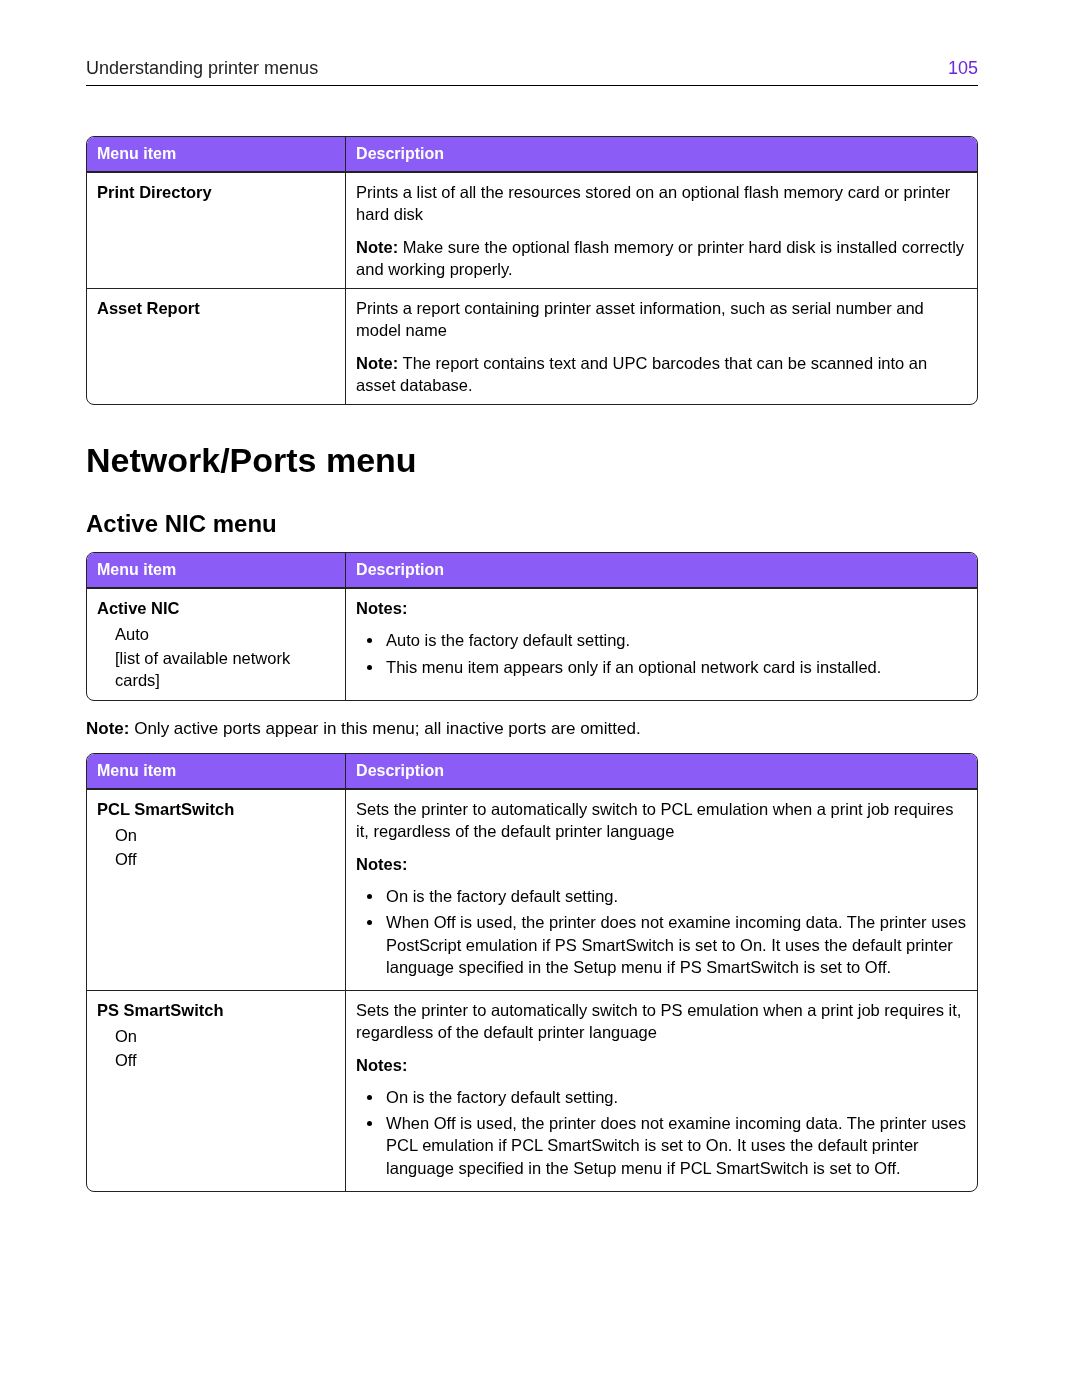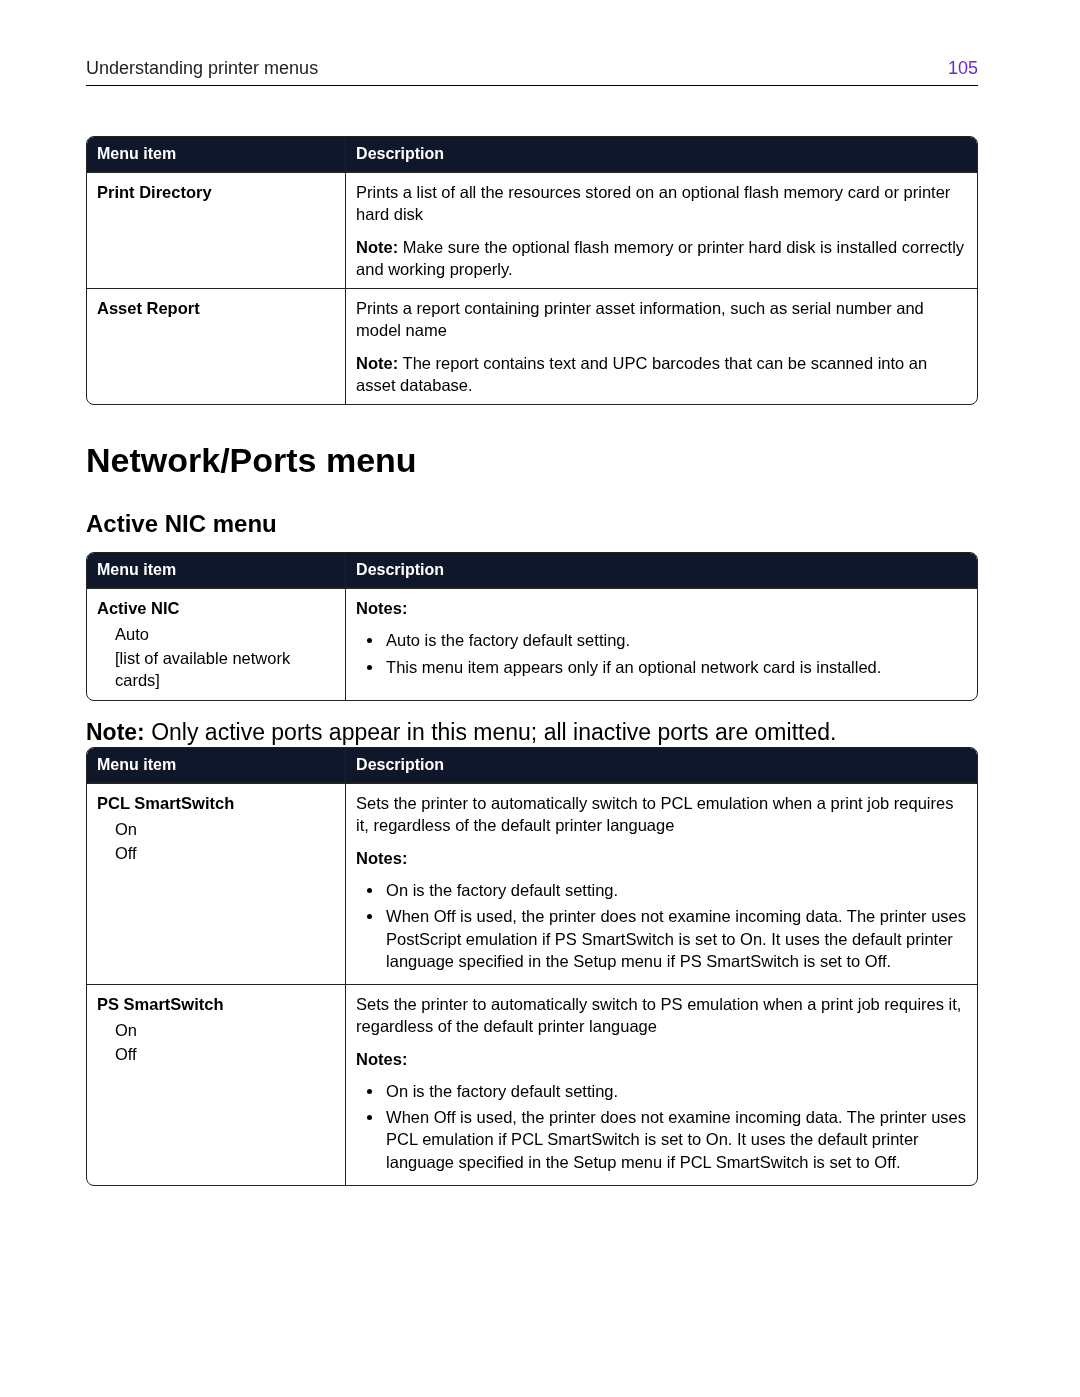--- a/index.html
+++ b/index.html
@@ -36,35 +36,35 @@
     font-size: 34px;
     font-weight: bold;
     margin: 36px 0 24px 0;
   }
   h2 {
     font-size: 24px;
     font-weight: bold;
     margin: 30px 0 14px 0;
   }
   .note-line {
-    font-size: 23px;
-    margin: 6px 0 1px 0;
+    font-size: 17px;
+    margin: 6px 0 14px 0;
   }
 
   table.menu-table {
     width: 100%;
     border-collapse: separate;
     border-spacing: 0;
     border: 1px solid #222;
     border-radius: 8px;
     overflow: hidden;
     margin-bottom: 18px;
   }
   table.menu-table th {
-    background: #0f172a;
+    background: #8b5cf6;
     color: #fff;
     font-weight: bold;
     text-align: left;
     padding: 8px 10px;
     font-size: 16px;
     border-bottom: 1px solid #222;
   }
   table.menu-table th + th,
   table.menu-table td + td {
     border-left: 1px solid #222;

